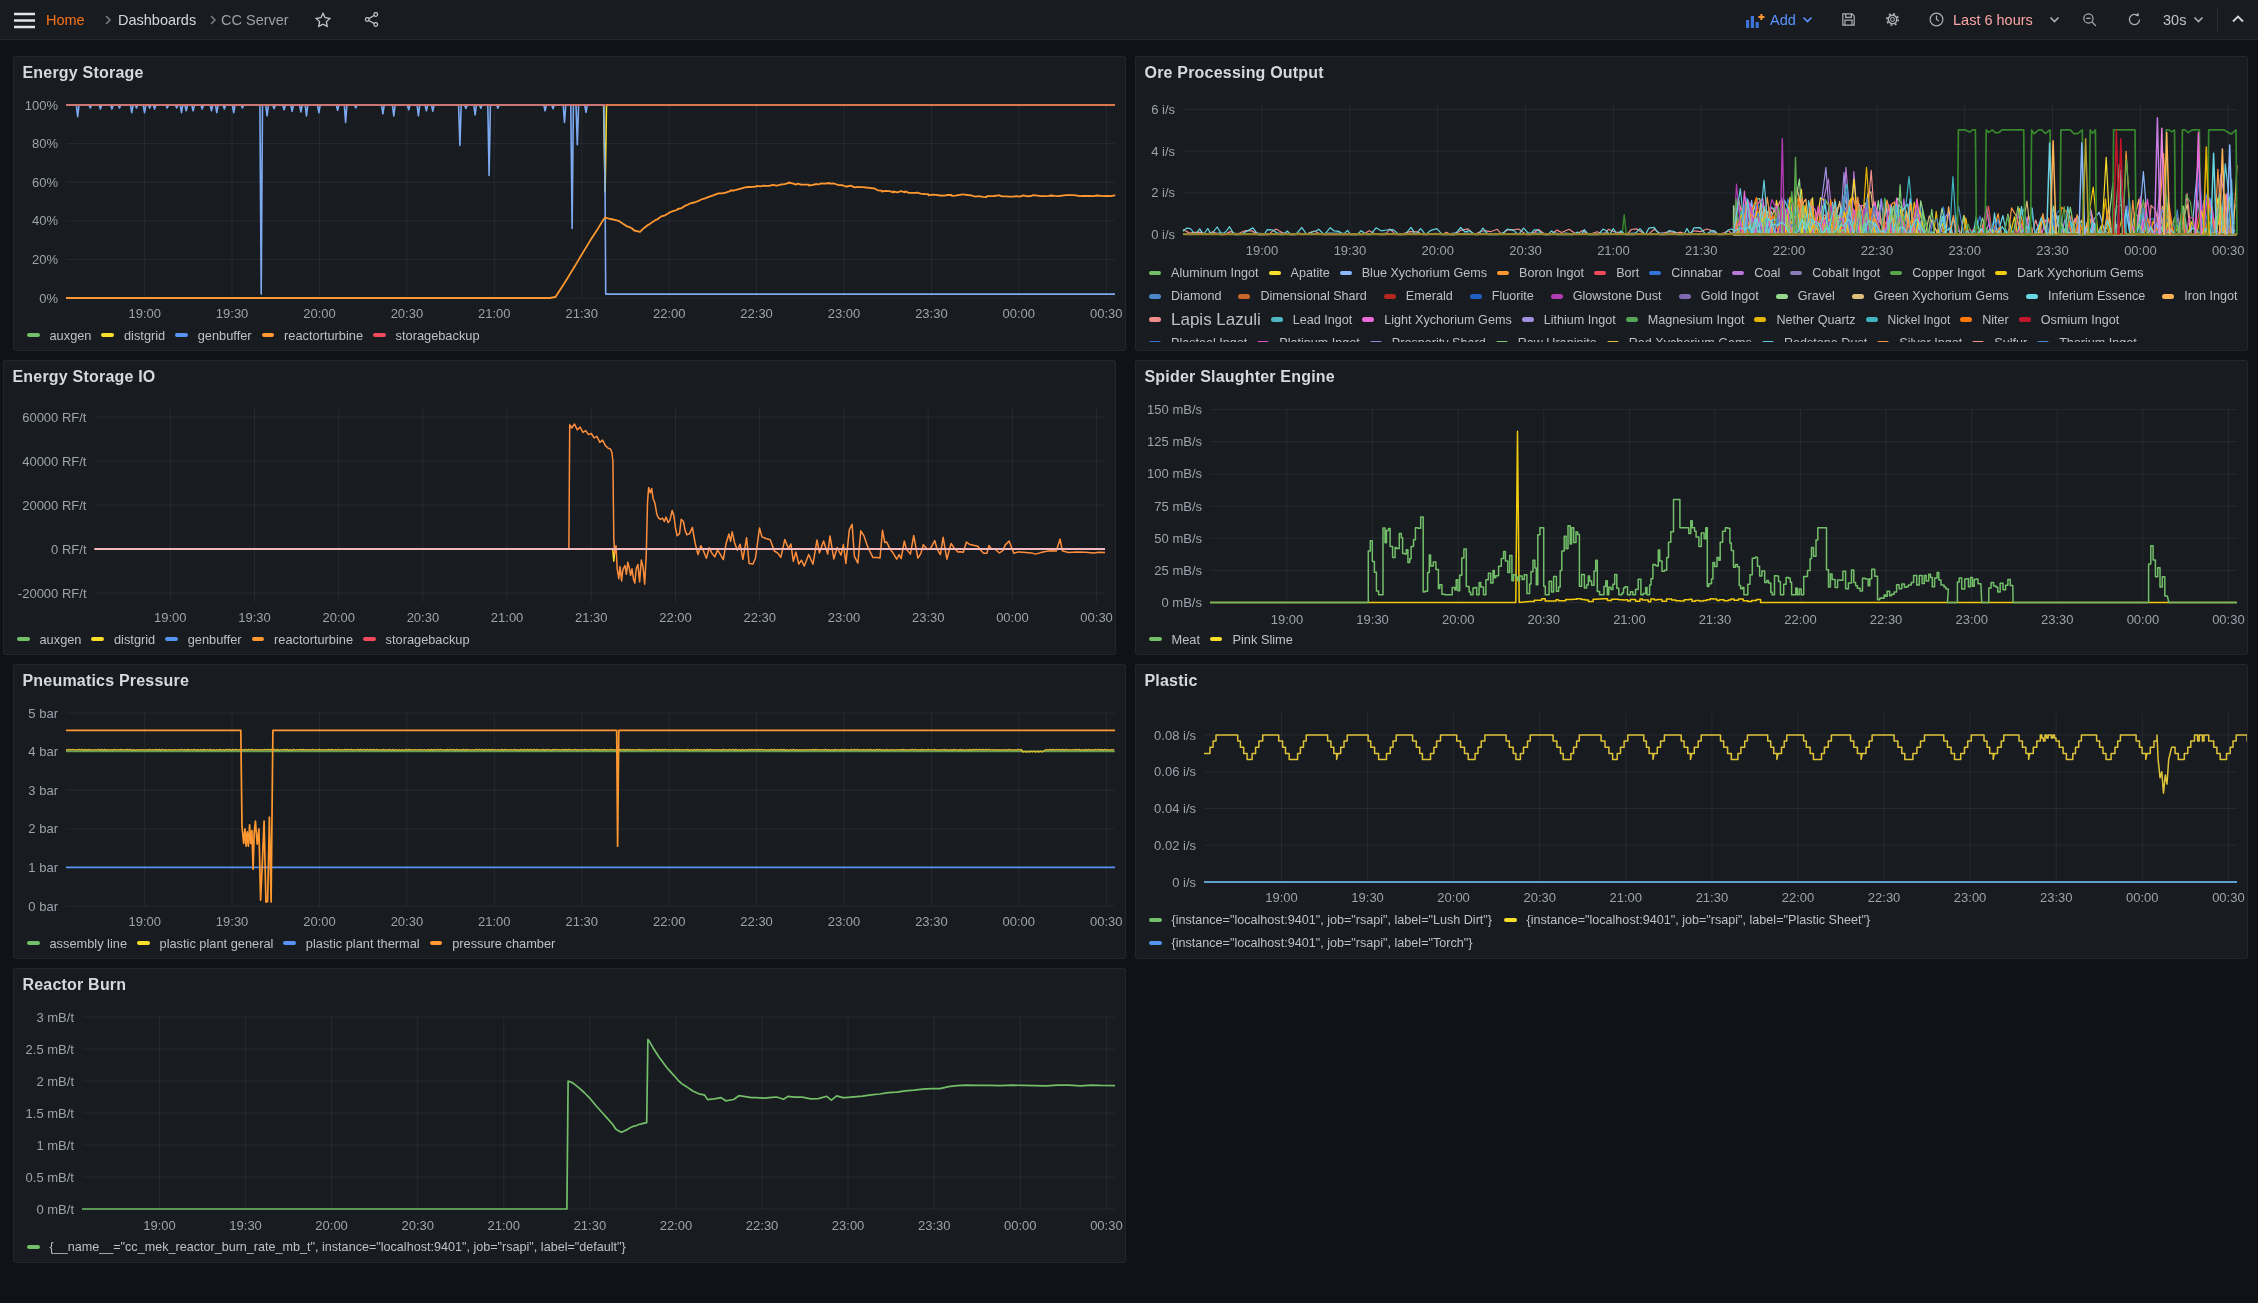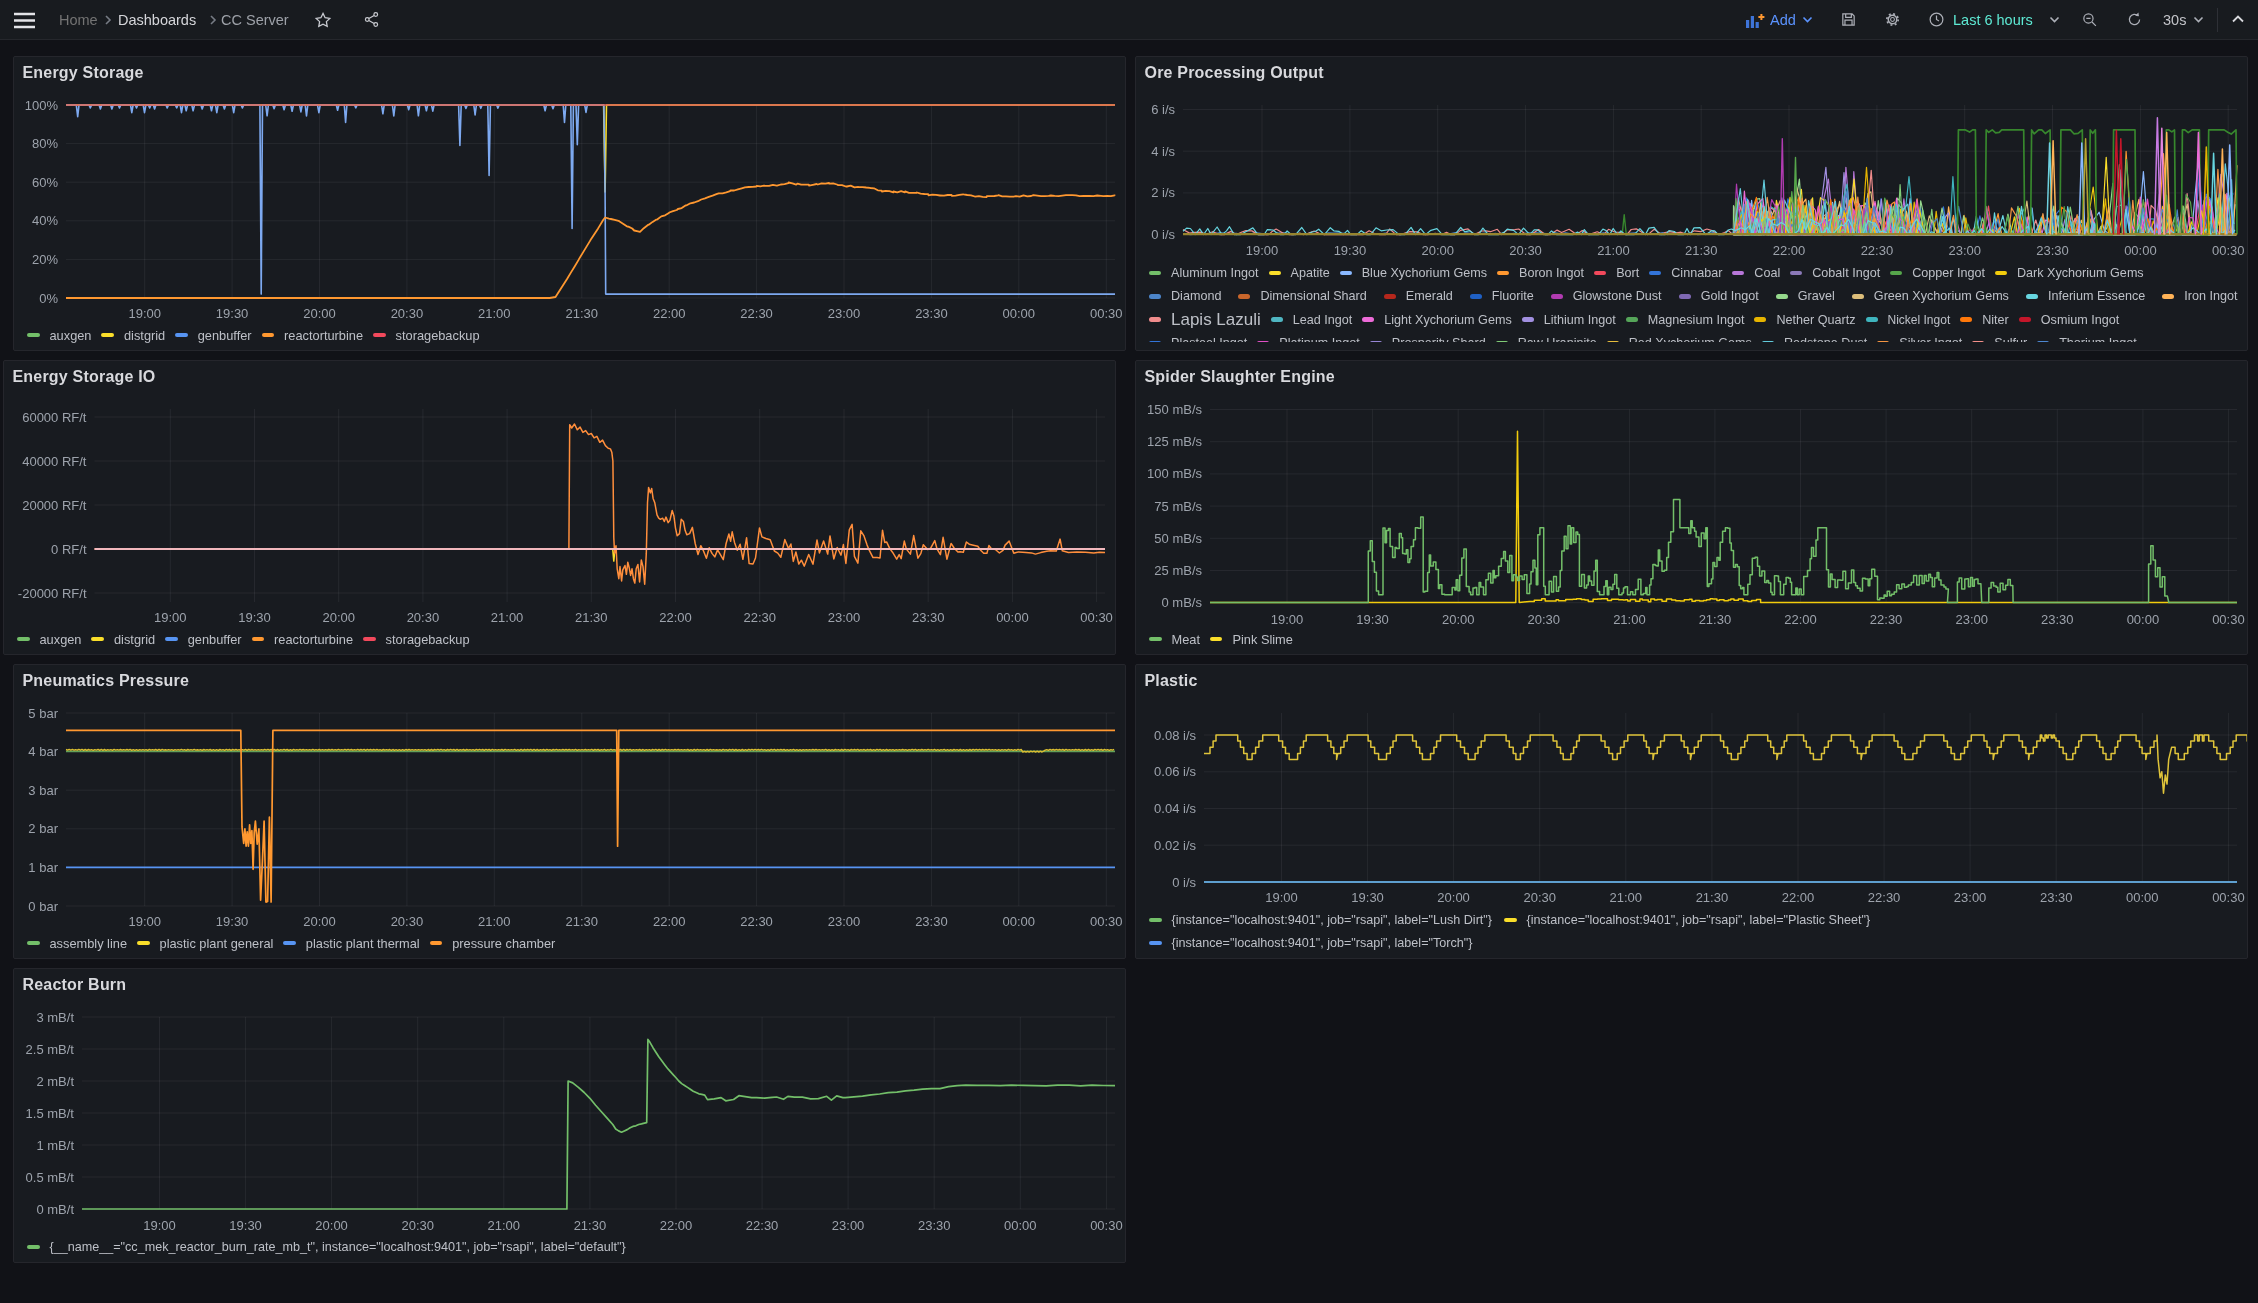--- a/index.html
+++ b/index.html
@@ -14,21 +14,21 @@
 .li{display:inline-flex;align-items:center;font-size:13px;color:#bdc0c7}
 .lm{display:inline-block;width:13px;height:4.5px;border-radius:2.5px;margin-right:10px}
 .lc{position:absolute;left:0;top:0;width:100%;overflow:hidden}
 
 </style></head><body>
 
 <div id="nav">
  <svg class="nico" style="left:14px;top:12px" width="22" height="17" viewBox="0 0 22 17">
       <path d="M0 2h21M0 8.5h21M0 15h21" stroke="#e3e4e8" stroke-width="2.6"></path>
     </svg>
- <span class="ntxt" style="left:59px;color:#737373">Home</span>
+ <span class="ntxt" style="left:46px;color:#f97316">Home</span>
  <svg class="nico" style="left:102px;top:14px" width="12" height="12" viewBox="0 0 12 12">
       <path d="M4 2l4 4-4 4" stroke="#767b84" stroke-width="1.6" fill="none"></path>
     </svg>
  <span class="ntxt" style="left:118px;color:#d5d6da">Dashboards</span>
  <svg class="nico" style="left:207px;top:14px" width="12" height="12" viewBox="0 0 12 12">
       <path d="M4 2l4 4-4 4" stroke="#767b84" stroke-width="1.6" fill="none"></path>
     </svg>
  <span class="ntxt" style="left:221px;color:#9da1a8">CC Server</span>
  <svg class="nico" style="left:314px" width="18" height="18" viewBox="0 0 24 24">
       <path d="M12 3.2l2.8 5.7 6.3.9-4.6 4.4 1.1 6.2L12 17.5l-5.6 2.9 1.1-6.2L2.9 9.8l6.3-.9z" fill="none" stroke="#c9cbd1" stroke-width="1.7"></path>
@@ -62,21 +62,21 @@
         <circle cx="12" cy="12" r="8" stroke-width="2.4" stroke-dasharray="2.7 3.58"></circle>
         <circle cx="12" cy="12" r="2.7" stroke-width="1.5"></circle>
       </g>
     </svg>
  <svg class="nico" style="left:1928px" width="17" height="17" viewBox="0 0 24 24">
       <g fill="none" stroke="#adb0b8" stroke-width="1.7">
         <circle cx="12" cy="12" r="9"></circle>
         <path d="M12 6.5V12l3.5 2"></path>
       </g>
     </svg>
- <span class="ntxt" style="left:1953px;color:#5eead4">Last 6 hours</span>
+ <span class="ntxt" style="left:1953px;color:#fca5a5">Last 6 hours</span>
  <svg class="nico" style="left:2049px;top:16px" width="11" height="8" viewBox="0 0 11 8">
       <path d="M1.5 1.5l4 4 4-4" stroke="#adb0b8" stroke-width="1.6" fill="none"></path>
     </svg>
  <svg class="nico" style="left:2081px" width="17" height="17" viewBox="0 0 24 24">
       <g fill="none" stroke="#adb0b8" stroke-width="1.7">
         <circle cx="10.5" cy="10.5" r="6.5"></circle>
         <path d="M15.5 15.5L21 21M7.5 10.5h6"></path>
       </g>
     </svg>
  <svg class="nico" style="left:2126px" width="17" height="17" viewBox="0 0 24 24">

